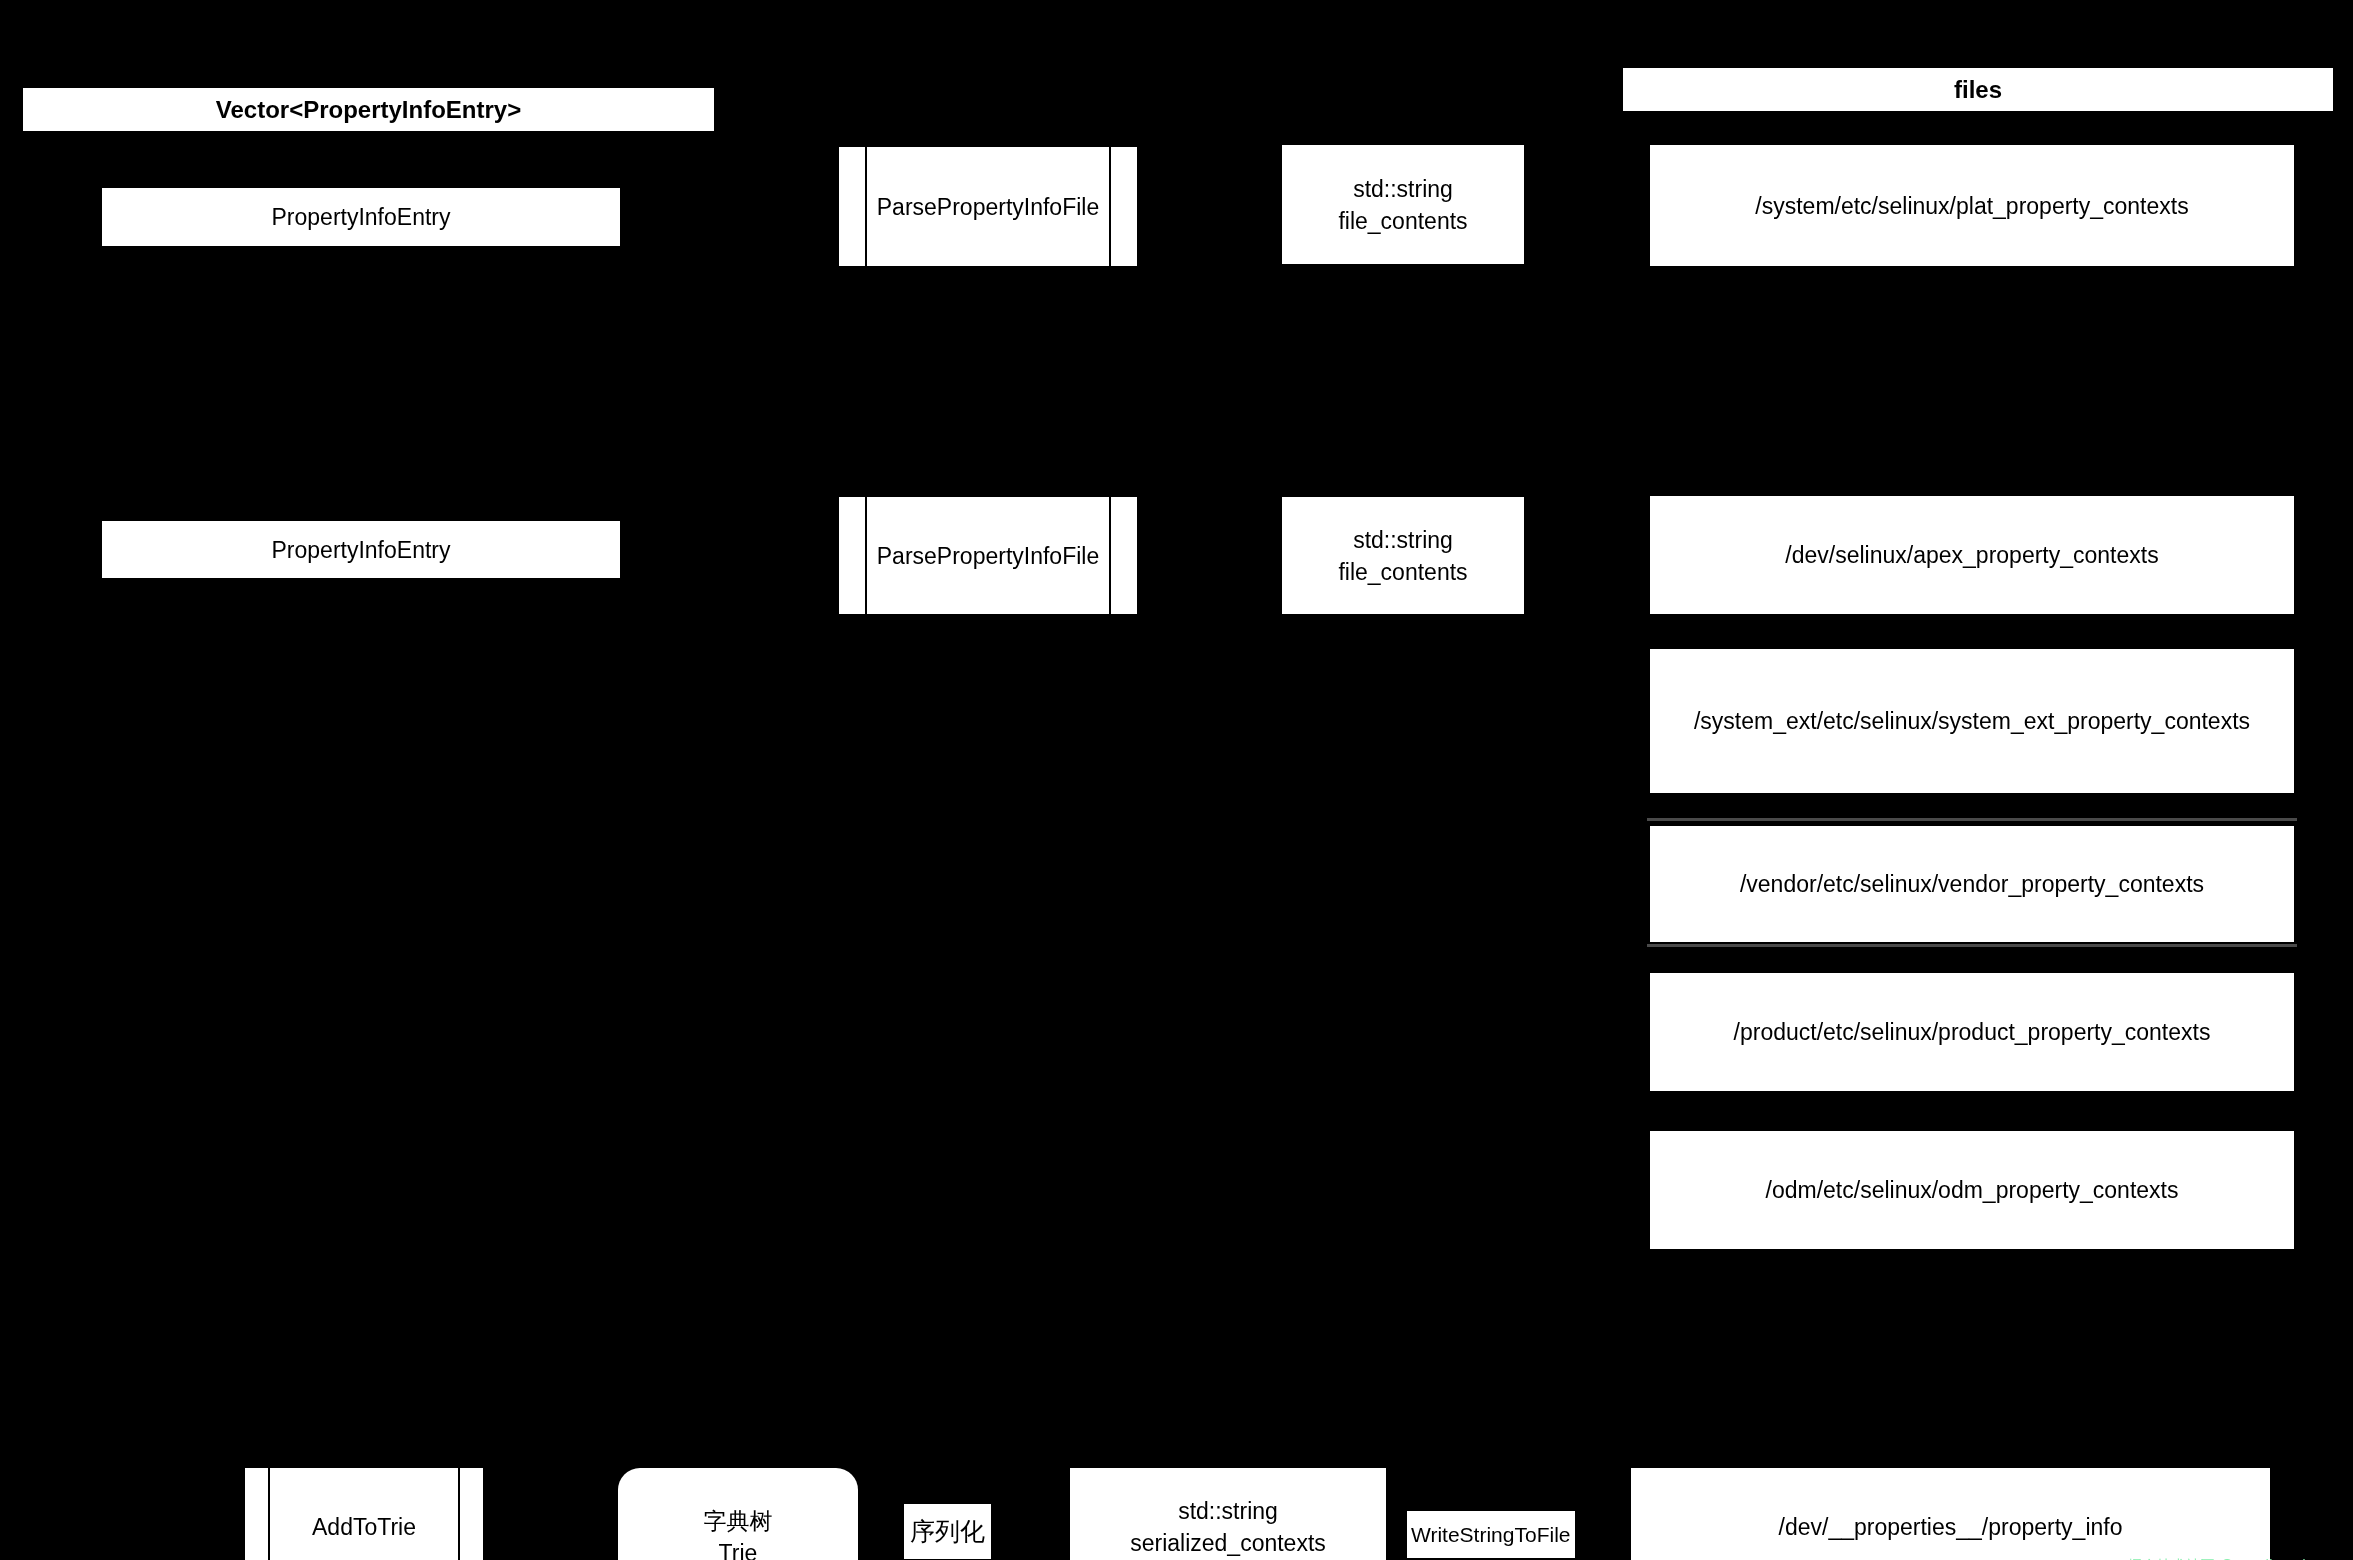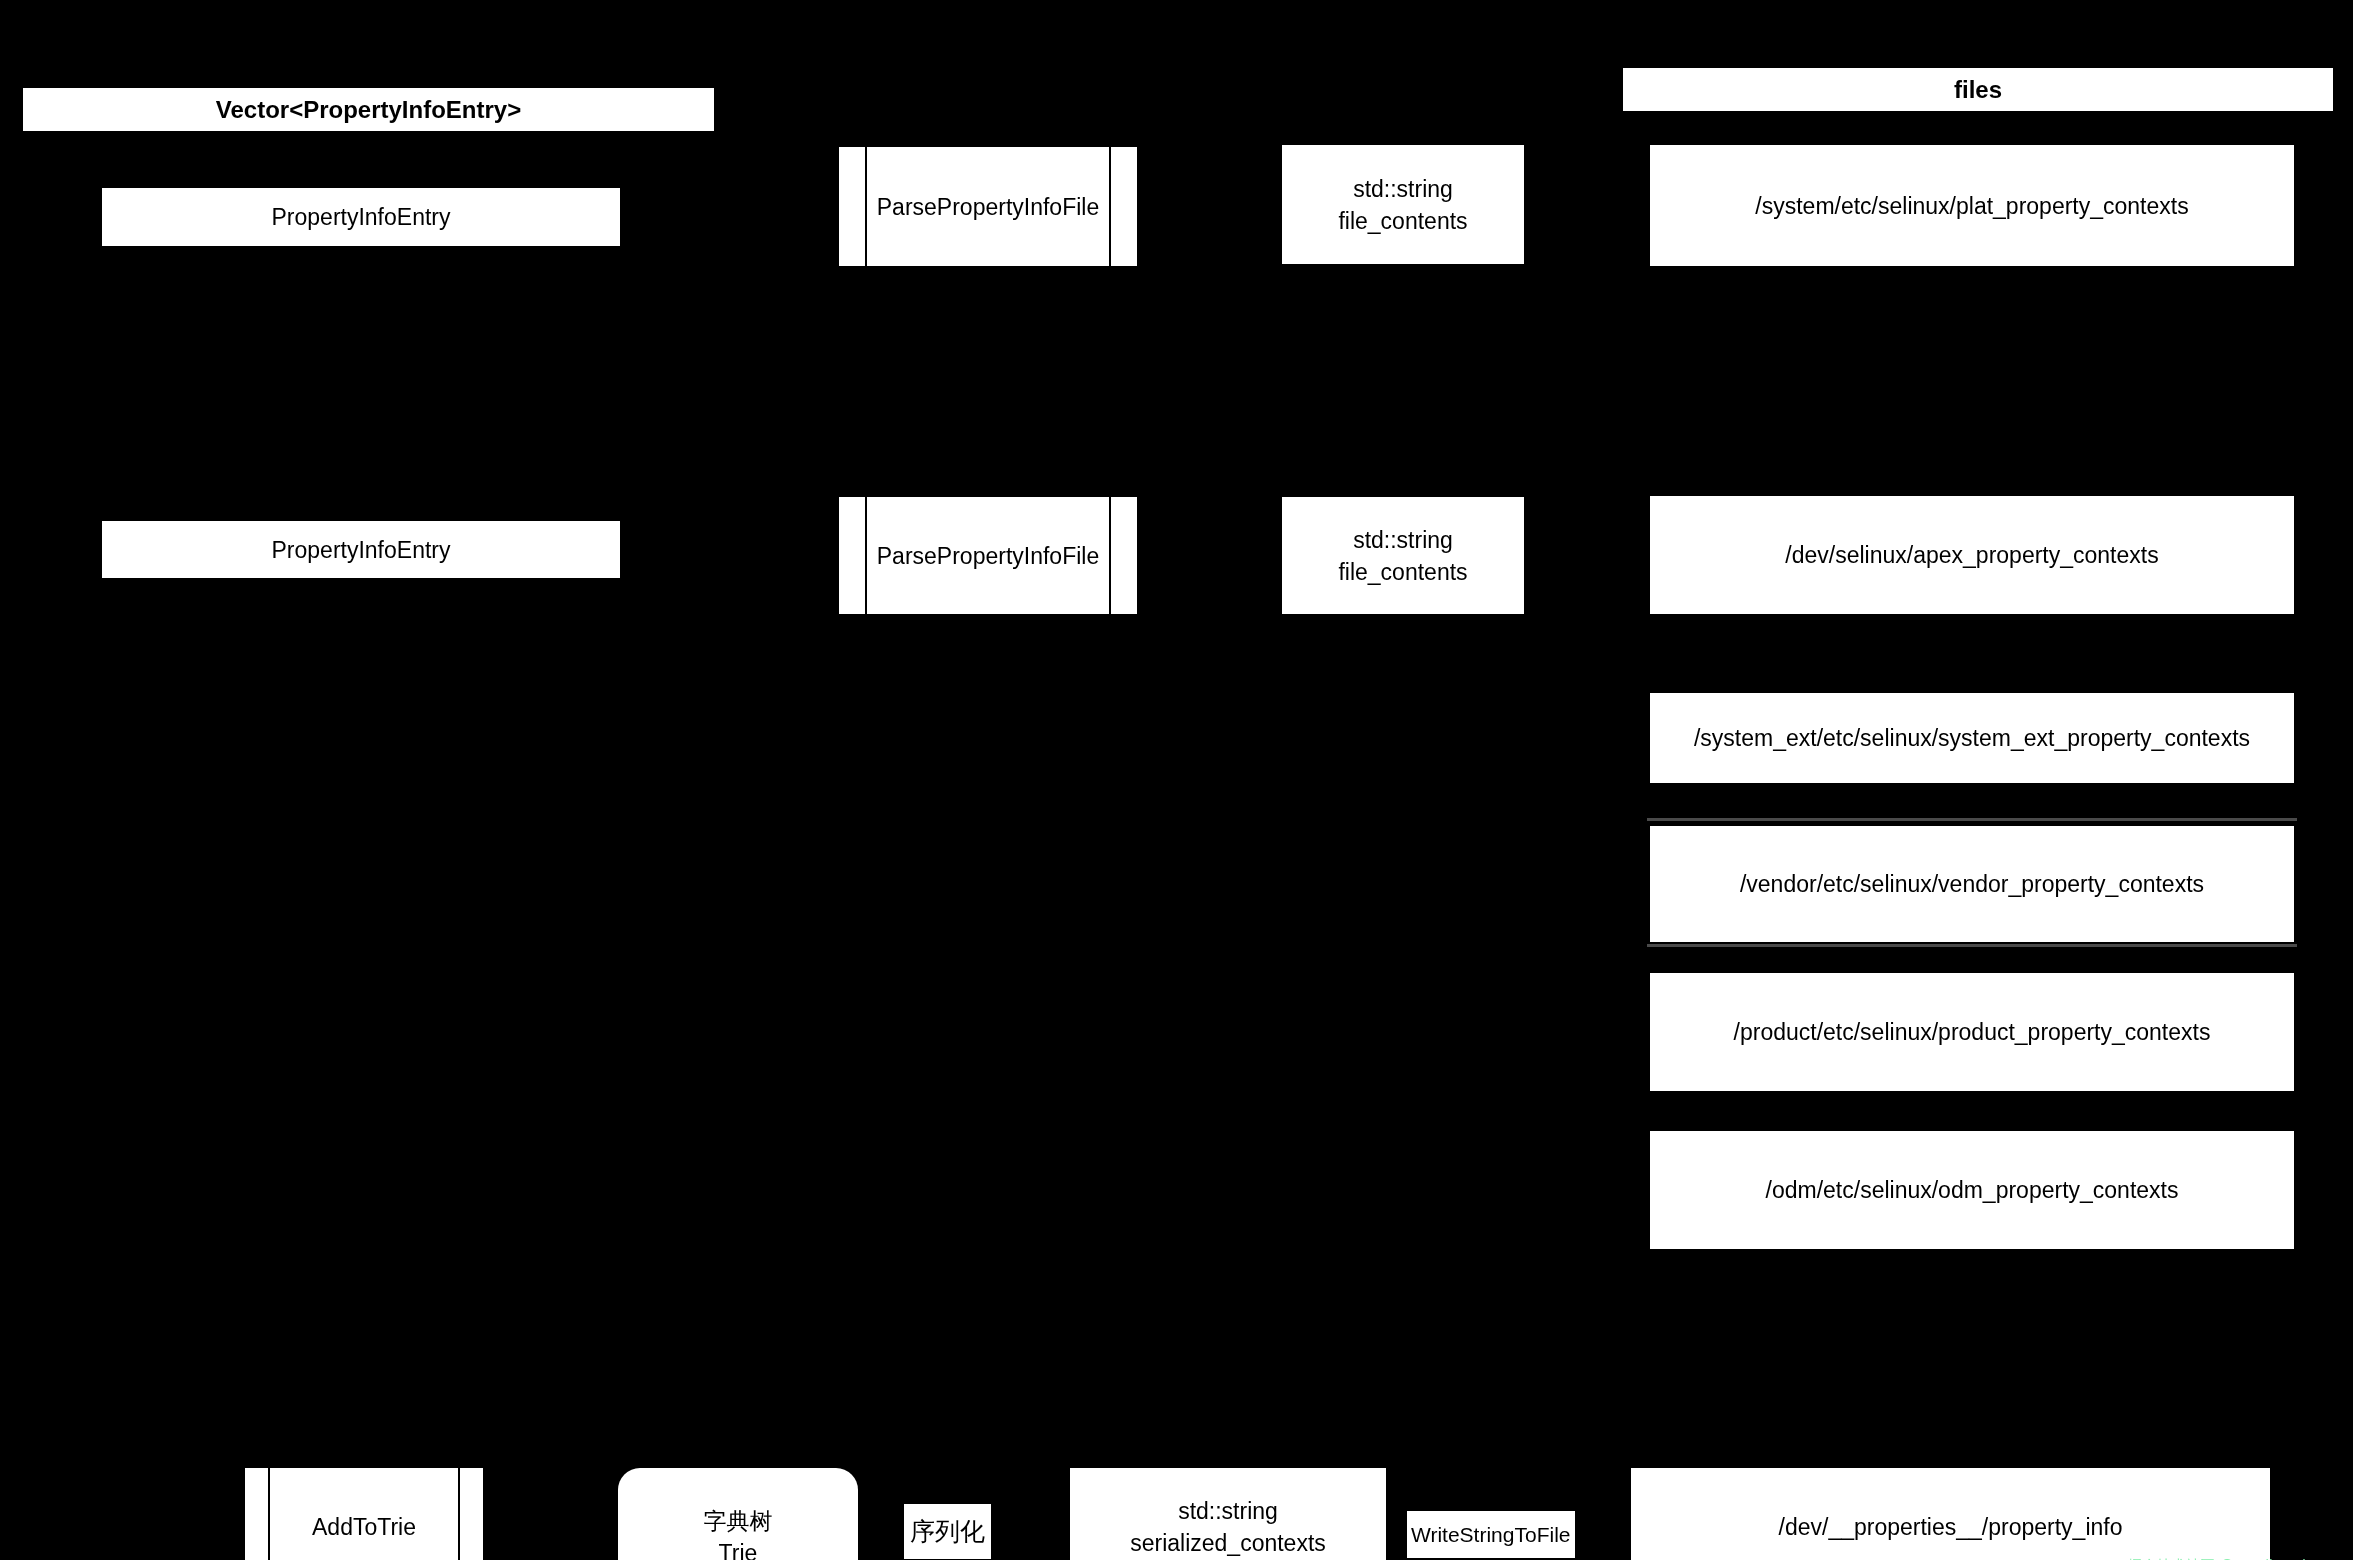--- a/index.html
+++ b/index.html
@@ -45,21 +45,21 @@
   .pie1{left:102px;top:142px;width:518px;height:58px;}
   .pie2{left:102px;top:475px;width:518px;height:57px;}
   .parse1{left:839px;top:101px;width:298px;height:119px;}
   .parse2{left:839px;top:451px;width:298px;height:117px;}
   .str1{left:1282px;top:99px;width:242px;height:119px;}
   .str2{left:1282px;top:451px;width:242px;height:117px;}
   .files-header{left:1623px;top:22px;width:710px;height:43px;}
   .fp{left:1650px;width:644px;font-size:23px;}
   .fp1{top:99px;height:121px;}
   .fp2{top:450px;height:118px;}
-  .fp3{top:647px;height:90px;}
+  .fp3{top:603px;height:144px;}
   .fp4{top:780px;height:116px;}
   .fp5{top:927px;height:118px;}
   .fp6{top:1085px;height:118px;}
   .sb-top{left:1647px;top:772px;width:650px;height:2.5px;}
   .sb-bottom{left:1647px;top:898px;width:650px;height:2.5px;}
   .addtotrie{left:245px;top:1422px;width:238px;height:117px;}
   .addtotrie::before{left:23px;}
   .addtotrie::after{right:23px;}
   .trie{left:618px;top:1422px;width:240px;height:137px;}
   .serialize-lbl{left:904px;top:1458px;height:37px;padding:9px 6px;font-size:25px;}

